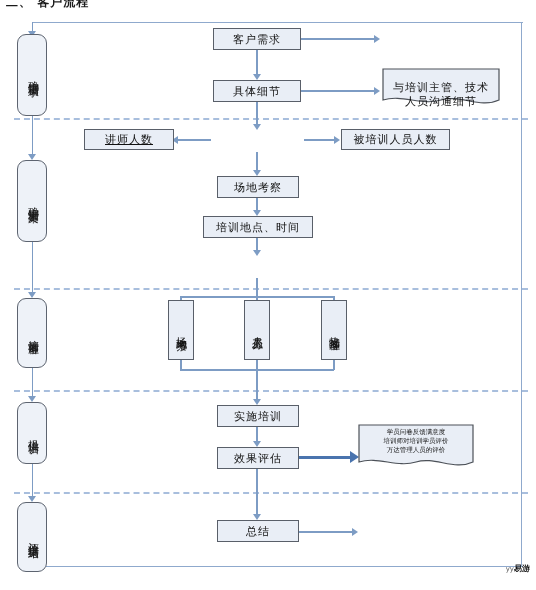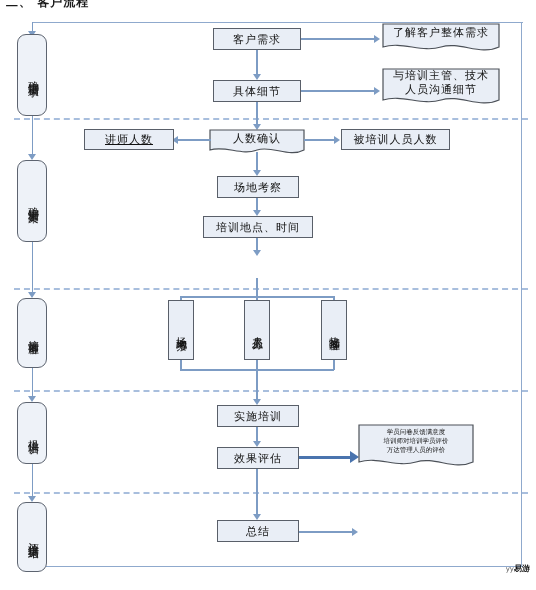--- a/index.html
+++ b/index.html
@@ -189,52 +189,40 @@
 
   <div class="stage" style="left:17px; top:502px; width:30px; height:70px;">
     <span class="vtext">评价培训结果</span>
   </div>
 
   <div class="box" style="left:213px; top:28px; width:88px; height:22px;text-align:center;">客户需求</div>
 
   <div class="conn h" style="left:301px; top:38px; width:74px;"></div>
   <div class="arrow right" style="left:374px; top:35px;"></div>
 
-  <div class="doc" style="left:382px; top:23px; width:118px; height:31px;">
-    <svg viewBox="0 0 118 31" preserveAspectRatio="none">
-      <path d="M1,1 L117,1 L117,24 C98,33 78,18 59,24 C40,30 20,18 1,24 Z" fill="#e9eef6" stroke="#4c5158" stroke-width="1.2"></path>
-    </svg>
-    <div class="doclabel" style="top:3px;">了解客户整体需求</div>
-  </div>
 
   <div class="conn v" style="left:256px; top:50px; width:1.6px; height:28px;"></div>
   <div class="arrow down" style="left:253px; top:74px;"></div>
 
   <div class="box" style="left:213px; top:80px; width:88px; height:22px;">具体细节</div>
 
   <div class="conn h" style="left:301px; top:90px; width:74px;"></div>
   <div class="arrow right" style="left:374px; top:87px;"></div>
 
   <div class="doc" style="left:382px; top:68px; width:118px; height:40px;">
     <svg viewBox="0 0 118 40" preserveAspectRatio="none">
       <path d="M1,1 L117,1 L117,32 C98,41 78,26 59,32 C40,38 20,26 1,32 Z" fill="#e9eef6" stroke="#4c5158" stroke-width="1.2"></path>
     </svg>
-    <div class="doclabel" style="top:1px;">与培训主管、技术
+    <div class="doclabel" style="top:13px;">与培训主管、技术
 人员沟通细节</div>
   </div>
 
   <div class="conn v" style="left:256px; top:102px; width:1.6px; height:26px;"></div>
   <div class="arrow down" style="left:253px; top:124px;"></div>
 
-  <div class="doc" style="left:209px; top:129px; width:96px; height:28px;">
-    <svg viewBox="0 0 96 28" preserveAspectRatio="none">
-      <path d="M1,1 L95,1 L95,21 C80,29 63,16 48,21 C33,27 16,16 1,21 Z" fill="#e9eef6" stroke="#4c5158" stroke-width="1.2"></path>
-    </svg>
-    <div class="doclabel" style="top:3px;">人数确认</div>
-  </div>
 
   <div class="conn h" style="left:177px; top:139px; width:34px;"></div>
   <div class="arrow left" style="left:172px; top:136px;"></div>
   <div class="box" style="left:84px; top:129px; width:90px; height:21px;text-decoration:underline;">讲师人数</div>
 
   <div class="conn h" style="left:304px; top:139px; width:32px;"></div>
   <div class="arrow right" style="left:334px; top:136px;"></div>
   <div class="box" style="left:341px; top:129px; width:109px; height:21px;">被培训人员人数</div>
 
   <div class="conn v" style="left:256px; top:152px; width:1.6px; height:22px;"></div>

